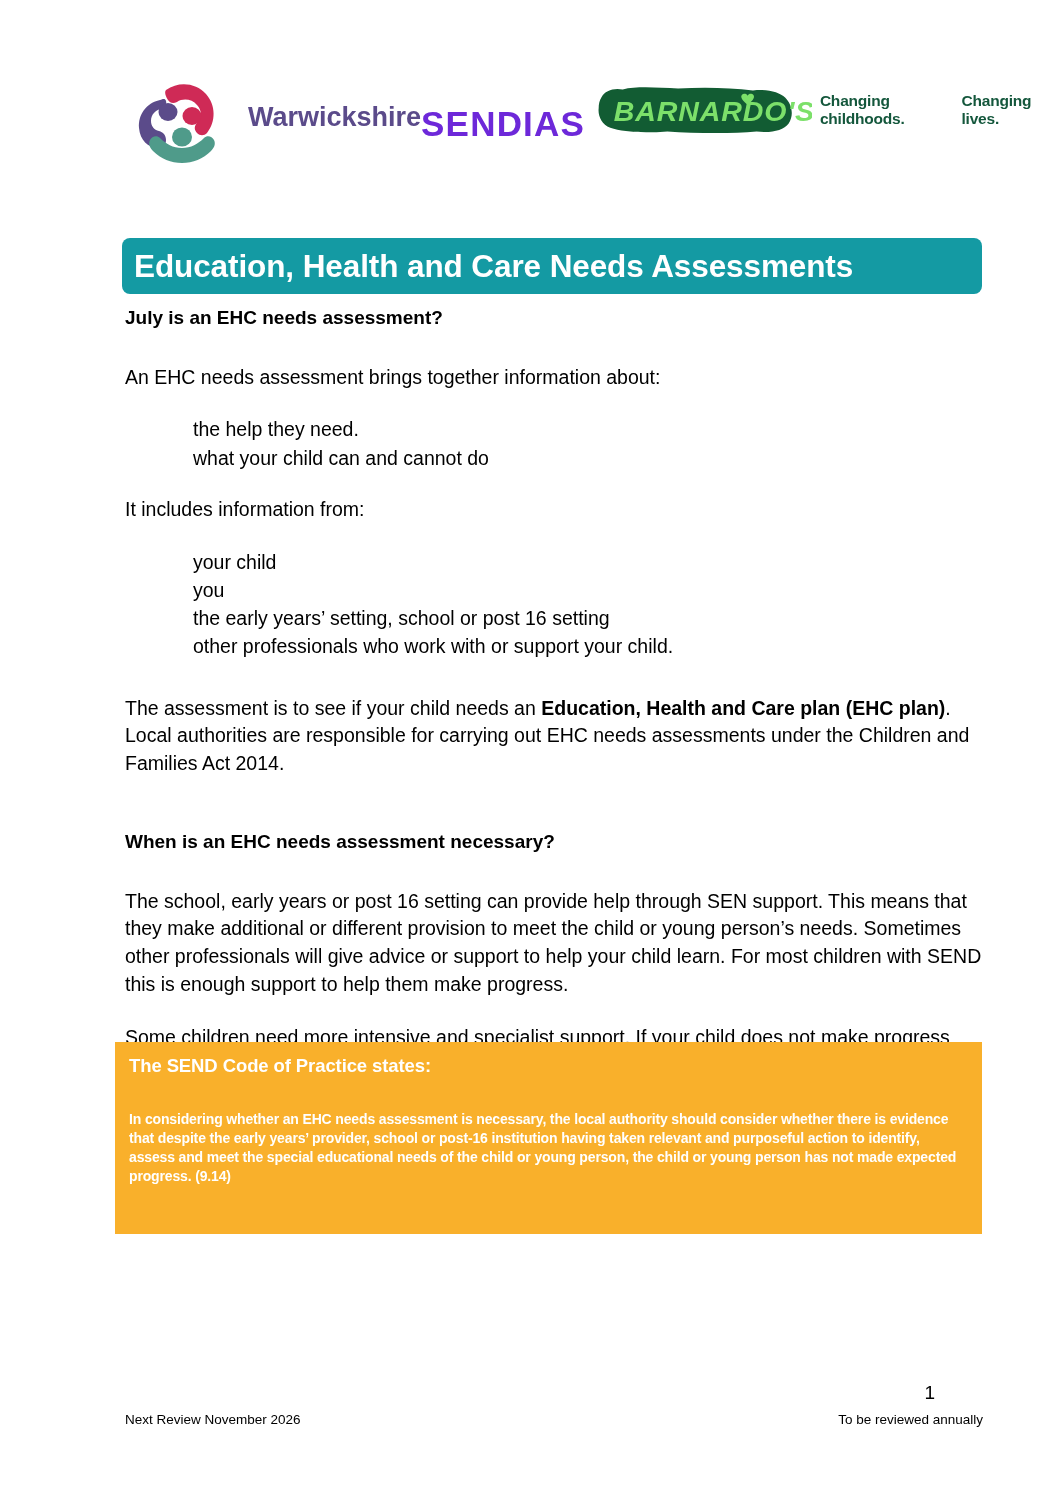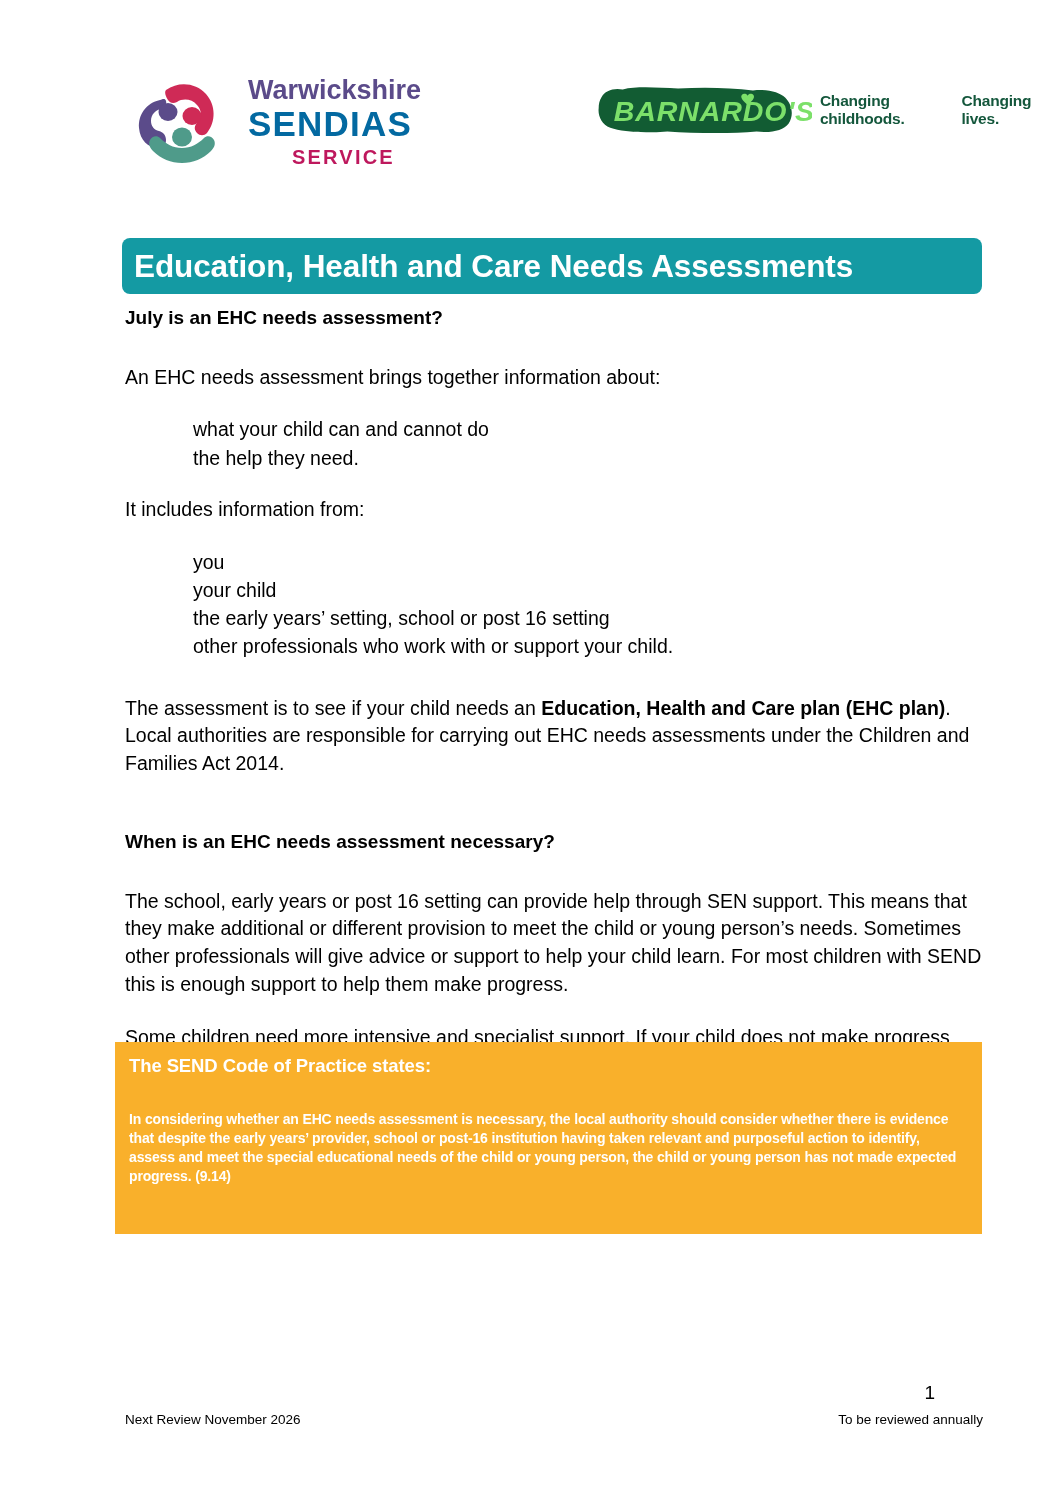--- a/index.html
+++ b/index.html
@@ -36,32 +36,32 @@
     align-items: center;
     gap: 14px;
   }
   .sendias-mark {
     width: 104px;
     height: 104px;
     flex: 0 0 104px;
   }
   .sendias-words {
     display: flex;
-    flex-direction: column;
+    flex-direction: row;
     line-height: 1.0;
   }
   .sendias-words .w1 {
     font-size: 27px;
     color: #5b4b8a;
     font-weight: 600;
     letter-spacing: 0px;
   }
   .sendias-words .w2 {
     font-size: 35px;
-    color: #0369a1;
+    color: #6d28d9;
     font-weight: bold;
     letter-spacing: 1.2px;
     margin-top: 2px;
   }
   .sendias-words .w3 {
     font-size: 20px;
     color: #be185d;
     font-weight: bold;
     letter-spacing: 2.2px;
     margin-top: 6px;
@@ -261,33 +261,33 @@
 
     <div class="h2">July is an EHC needs assessment?</div>
 
     <div class="gap-lg"></div>
 
     <p class="para">An EHC needs assessment brings together information about:</p>
 
     <div class="gap-md"></div>
 
     <ul class="indent-list">
+      <li>the help they need.</li>
       <li>what your child can and cannot do</li>
-      <li>the help they need.</li>
     </ul>
 
     <div class="gap-md"></div>
 
     <p class="para">It includes information from:</p>
 
     <div class="gap-md"></div>
 
     <ul class="indent-list">
+      <li>your child</li>
       <li>you</li>
-      <li>your child</li>
       <li>the early years’ setting, school or post 16 setting</li>
       <li>other professionals who work with or support your child.</li>
     </ul>
 
     <div class="gap-lg"></div>
 
     <p class="para"><span>The assessment is to see if your child needs an </span><b class="inline">Education, Health and Care plan (EHC plan)</b><span>. Local authorities are responsible for carrying out EHC needs assessments under the Children and Families Act 2014.</span></p>
 
     <div class="gap-xl"></div>
 

